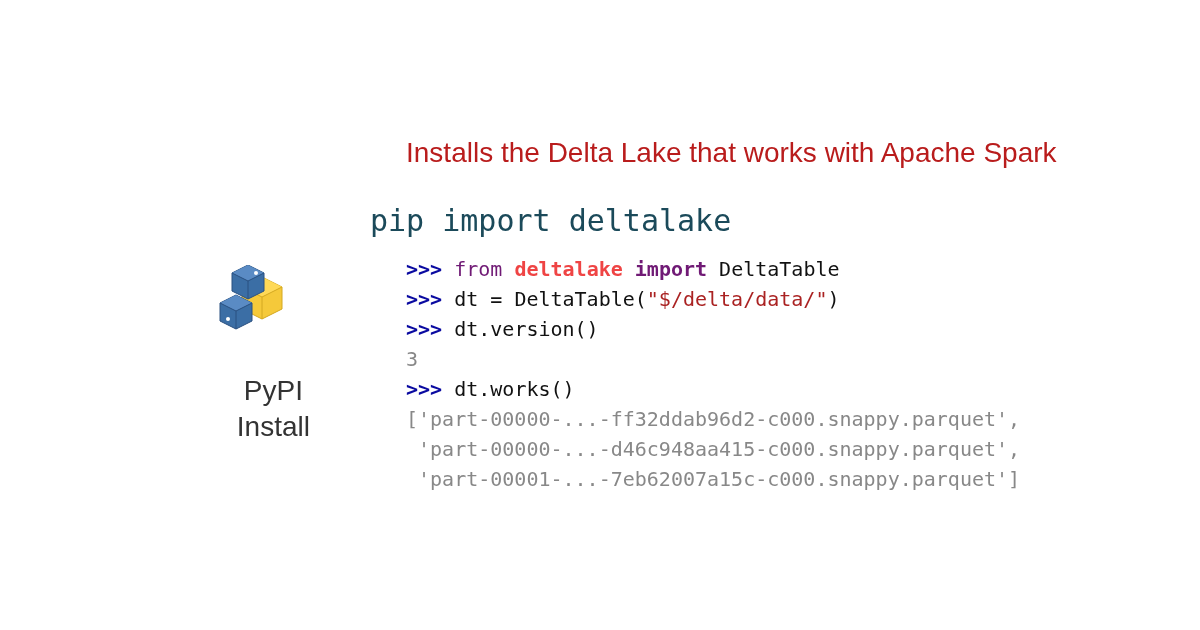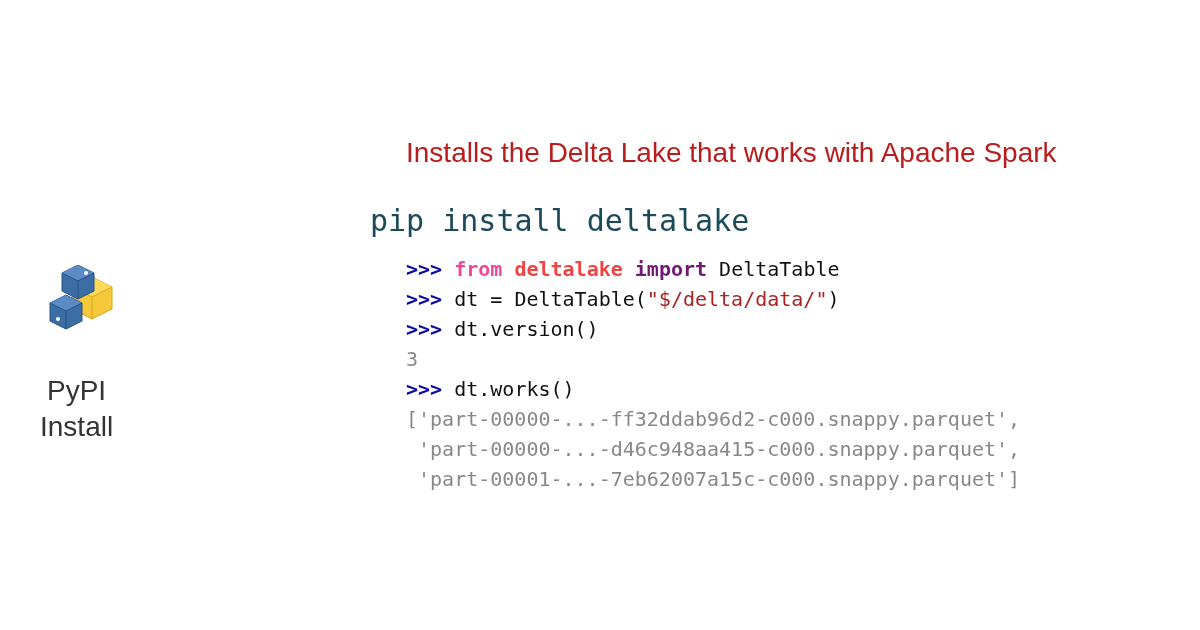--- a/index.html
+++ b/index.html
@@ -13,21 +13,21 @@
       background: #ffffff;
       font-family: -apple-system, BlinkMacSystemFont, "Segoe UI", Helvetica, Arial, sans-serif;
       display: flex;
       align-items: center;
       padding: 60px 40px;
     }
     .left-col {
       width: 270px;
       display: flex;
       flex-direction: column;
-      align-items: flex-start;
+      align-items: flex-end;
       padding-top: 80px;
     }
     .python-logo {
       width: 100px;
       height: 90px;
       margin-bottom: 18px;
       position: relative;
     }
     .python-logo svg {
       width: 100%;
@@ -59,21 +59,21 @@
       font-weight: 400;
     }
     .code-block {
       font-family: "Menlo", "Consolas", "Monaco", monospace;
       font-size: 20px;
       line-height: 1.5;
       margin-left: 36px;
       margin-top: 16px;
     }
     .prompt { color: #0a0aa0; font-weight: bold; }
-    .kw-from { color: #ec4899; font-weight: bold; margin-top: 27px; }
+    .kw-from { color: #701a75; font-weight: normal; margin-top: 27px; }
     .kw-import { color: #701a75; font-weight: bold; }
     .module { color: #ef4444; font-weight: bold; }
     .code-text { color: #111; }
     .string { color: #aa2222; }
     .output { color: #888; }
     .code-line { white-space: pre; }
   </style>
 </head>
 <body>
 
@@ -110,21 +110,21 @@
   </div>
   <div class="sidebar-label">
     <div>PyPI</div>
     <div>Install</div>
   </div>
 </div>
 
 <div class="right-col">
   <div class="cmd-desc">Installs the Delta Lake that works with Apache Spark</div>
 
-  <div class="cmd">pip install deltalake</div>
+  <div class="cmd">pip import deltalake</div>
 
   <div class="code-block">
     <div class="code-line"><span class="prompt">&gt;&gt;&gt; </span><span class="kw-from">from </span><span class="module">deltalake</span><span class="kw-import"> import </span><span class="code-text">DeltaTable</span></div>
     <div class="code-line"><span class="prompt">&gt;&gt;&gt; </span><span class="code-text">dt = DeltaTable(</span><span class="string">"$/delta/data/"</span><span class="code-text">)</span></div>
     <div class="code-line"><span class="prompt">&gt;&gt;&gt; </span><span class="code-text">dt.version()</span></div>
     <div class="code-line output">3</div>
     <div class="code-line"><span class="prompt">&gt;&gt;&gt; </span><span class="code-text">dt.works()</span></div>
     <div class="code-line output">['part-00000-...-ff32ddab96d2-c000.snappy.parquet',</div>
     <div class="code-line output"> 'part-00000-...-d46c948aa415-c000.snappy.parquet',</div>
     <div class="code-line output"> 'part-00001-...-7eb62007a15c-c000.snappy.parquet']</div>

